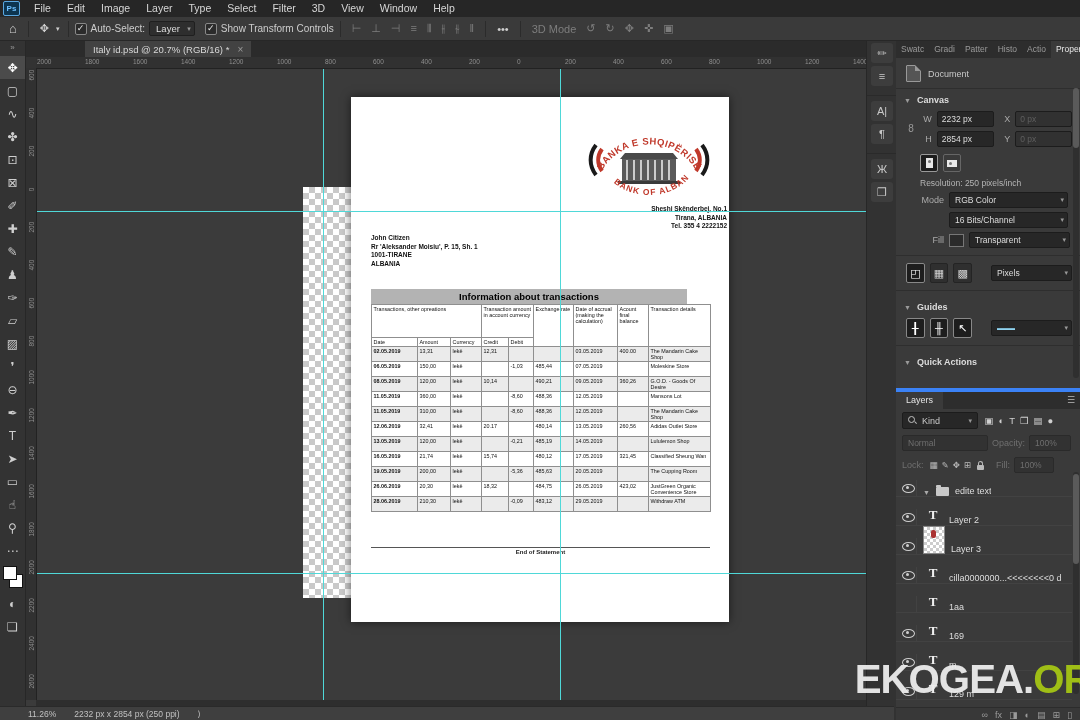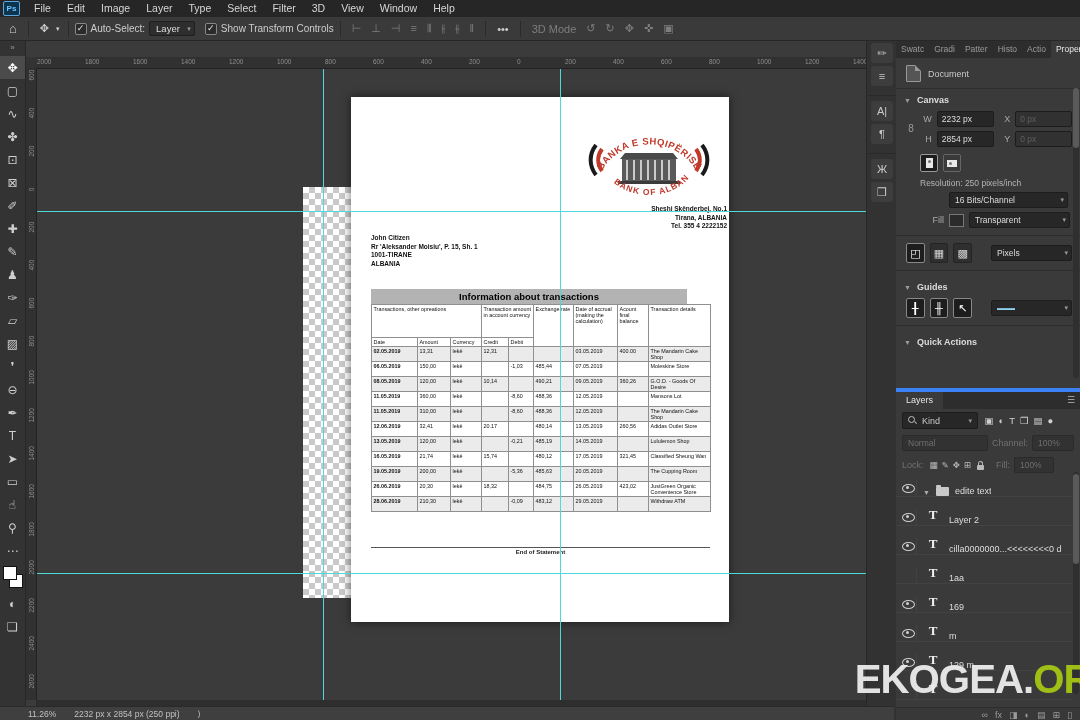--- a/index.html
+++ b/index.html
@@ -231,20 +231,26 @@
         <div class="tool">⋯</div>
       </div>
     <div class="swatch-pair">
       <div class="bg"></div>
       <div class="fg"></div>
     </div>
     <div class="tool">◐</div>
     <div class="tool">❏</div>
   </div>
 
+  <div id="tabstrip">
+    <div id="doctab">
+      <span>Italy id.psd @ 20.7% (RGB/16) *</span>
+      <span class="close">×</span>
+    </div>
+  </div>
 
   <div id="ruler-corner"></div>
   <div id="hruler">
       <span style="left: 12px;">2000</span>
       <span style="left: 60px;">1800</span>
       <span style="left: 108px;">1600</span>
       <span style="left: 156px;">1400</span>
       <span style="left: 204px;">1200</span>
       <span style="left: 252px;">1000</span>
       <span style="left: 300px;">800</span>
@@ -538,20 +544,27 @@
       <div class="prow" style="padding-top:5px;">
         <span class="orient sel">
             <span class="pg p"></span>
           </span>
         <span class="orient">
             <span class="pg l"></span>
           </span>
       </div>
       <div class="res-text">Resolution: 250 pixels/inch</div>
       <div class="prow">
+        <span style="color:#aaa;width:24px;text-align:right;">Mode</span>
+        <span class="pselect" style="width:98px;">
+          <span>RGB Color</span>
+          <span class="dd-arrow">▾</span>
+        </span>
+      </div>
+      <div class="prow">
         <span style="width:24px;"></span>
         <span class="pselect" style="width:98px;">
           <span>16 Bits/Channel</span>
           <span class="dd-arrow">▾</span>
         </span>
       </div>
       <div class="prow">
         <span style="color:#aaa;width:24px;text-align:right;">Fill</span>
         <span style="width:13px;height:11px;background:#2b2b2b;border:1px solid #777;"></span>
         <span class="pselect" style="width:80px;">
@@ -605,21 +618,21 @@
             <span class="fic">▣</span>
             <span class="fic">◐</span>
             <span class="fic">T</span>
             <span class="fic">❒</span>
             <span class="fic">▤</span>
             <span class="fic">●</span>
           </span>
       </div>
       <div class="lrow">
         <span class="dim-dd" style="width:74px;">Normal</span>
-        <span class="dimlab">Channel:</span>
+        <span class="dimlab">Opacity:</span>
         <span class="dim-dd" style="width:30px;">100%</span>
       </div>
       <div class="lrow">
         <span class="dimlab">Lock:</span>
         <span id="lock-icons" style="display:flex;align-items:center;">
             <span class="lockic">▦</span>
             <span class="lockic">✎</span>
             <span class="lockic">✥</span>
             <span class="lockic">⊞</span>
           </span>
@@ -640,20 +653,27 @@
             <div class="eye-box">
               <span class="eye"></span>
             </div>
             <span class="thumbT">T</span>
             <span class="lname">Layer 2</span>
           </div>
           <div class="layer-row">
             <div class="eye-box">
               <span class="eye"></span>
             </div>
+            <span class="thumbI"></span>
+            <span class="lname">Layer 3</span>
+          </div>
+          <div class="layer-row">
+            <div class="eye-box">
+              <span class="eye"></span>
+            </div>
             <span class="thumbT">T</span>
             <span class="lname">cilla0000000...&lt;&lt;&lt;&lt;&lt;&lt;&lt;&lt;0 d</span>
           </div>
           <div class="layer-row">
             <div class="eye-box"></div>
             <span class="thumbT">T</span>
             <span class="lname">1aa</span>
           </div>
           <div class="layer-row">
             <div class="eye-box">

